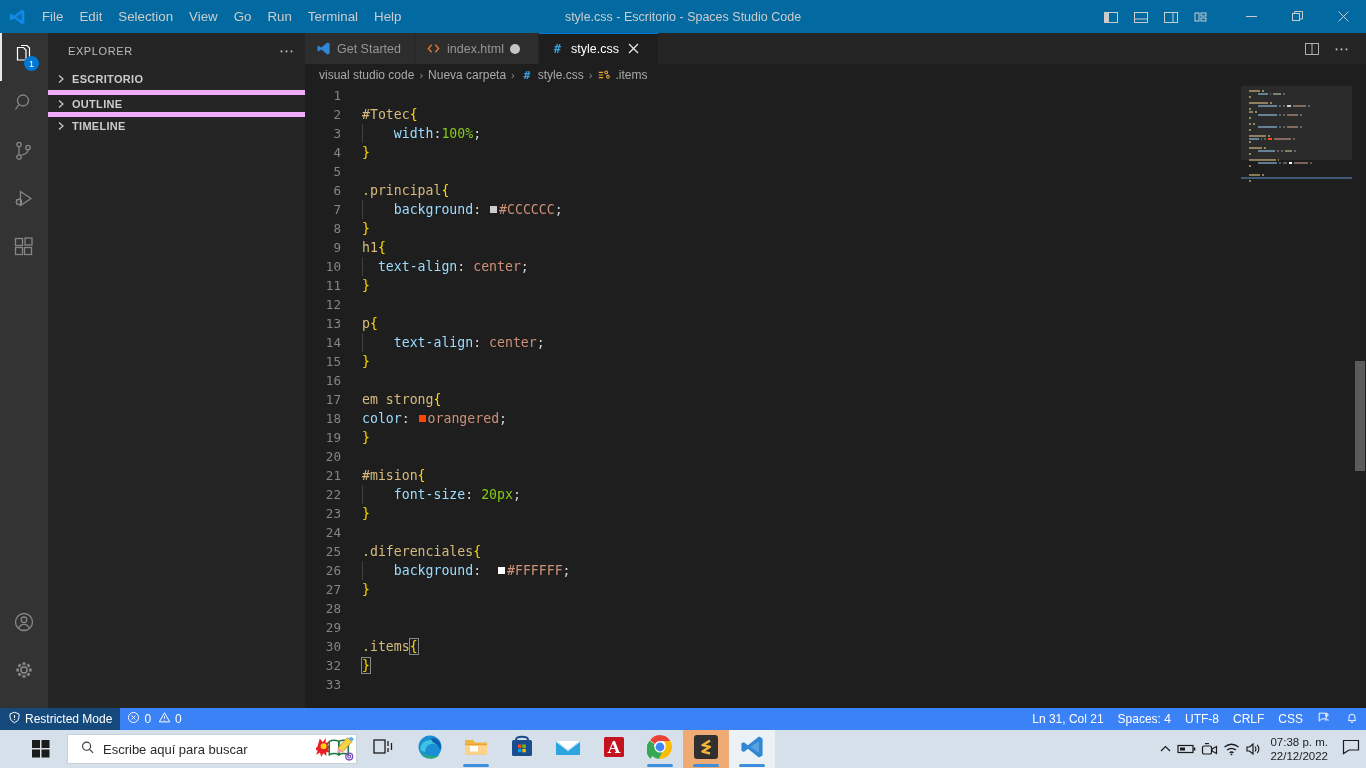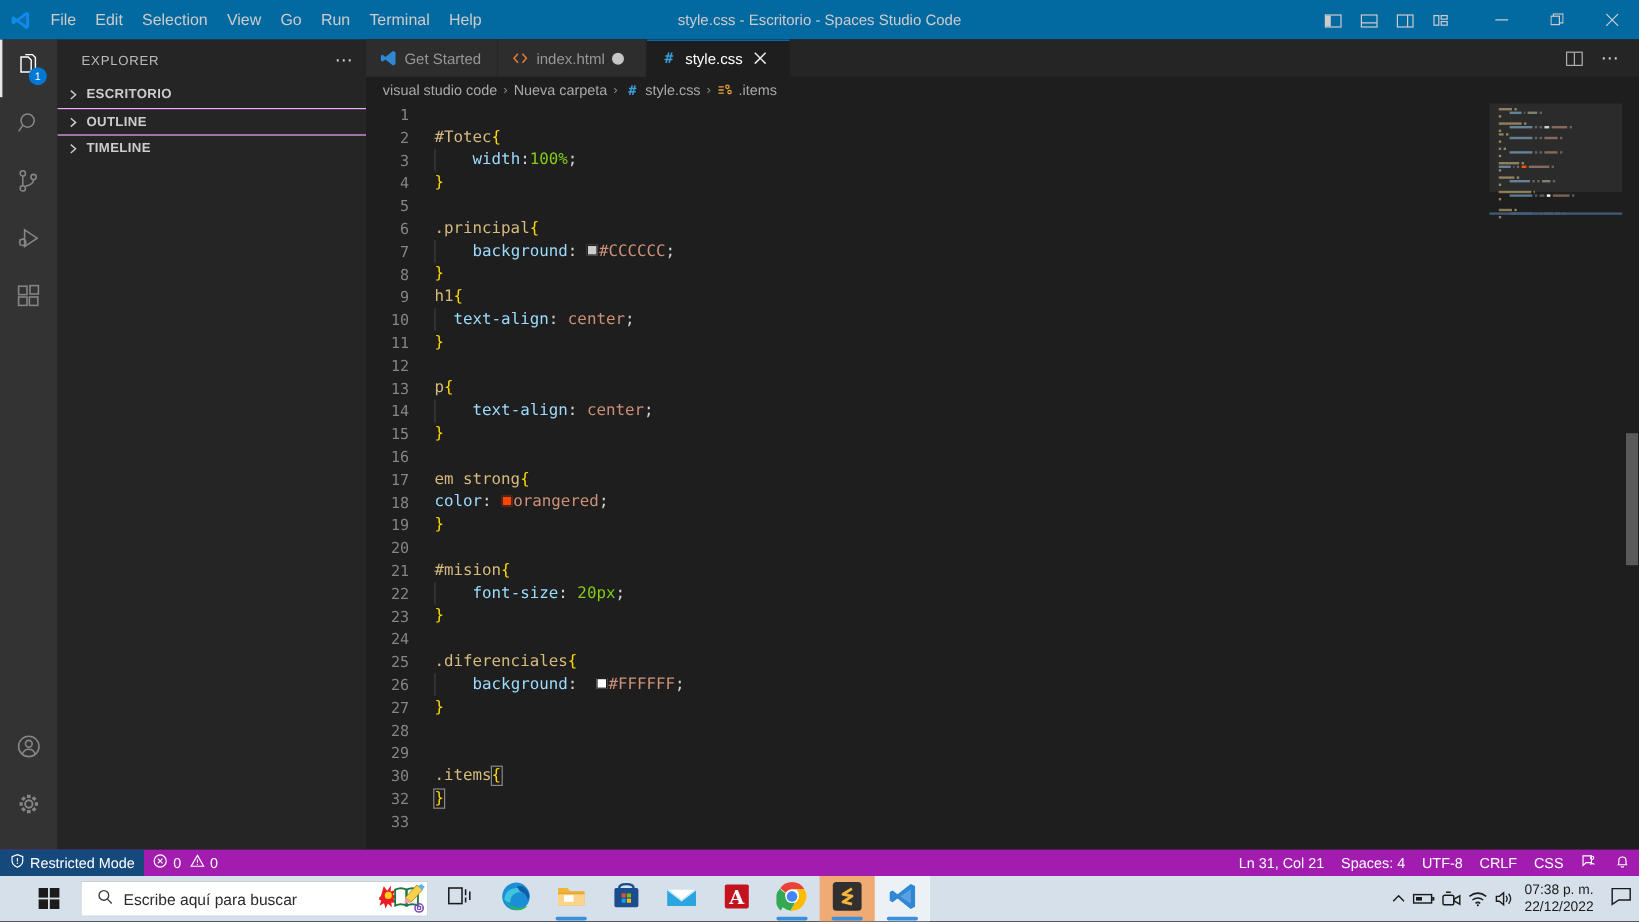--- a/index.html
+++ b/index.html
@@ -65,21 +65,21 @@
   }
   .sb-header {
     height: 35px; display: flex; align-items: center; justify-content: space-between;
     padding: 0 10px 0 20px; color: #bbbbbb; font-size: 11px; letter-spacing: .6px;
   }
   .sb-dots { color: #cccccc; font-size: 15px; letter-spacing: 1px; line-height: 8px; }
   .sb-section {
     height: 22px; display: flex; align-items: center; gap: 3px;
     padding-left: 5px; color: #cccccc; font-size: 11px; font-weight: bold;
     letter-spacing: .3px; cursor: pointer;
-    border-top: 1px solid #f0abfc;
+    border-top: 5px solid #f0abfc;
   }
   .sb-section.first { border-top: none; }
   .chev { width: 16px; height: 16px; display: flex; align-items: center; justify-content: center; }
 
   
   .editor-area {
     position: absolute; left: 305px; top: 33px; width: 1061px; height: 675px;
     background: #1e1e1e;
   }
   .tabbar { height: 31px; background: #252526; display: flex; align-items: stretch; position: relative; }
@@ -167,21 +167,21 @@
   .vscroll {
     position: absolute; right: 0; top: 53px; width: 14px; height: 622px; background: transparent;
   }
   .vscroll-thumb {
     position: absolute; right: 1px; width: 10px; background: #5a5a5a; border-radius: 0;
   }
 
   
   .statusbar {
     position: absolute; left: 0; top: 708px; width: 1366px; height: 22px;
-    background: #a21caf; display: flex; align-items: center;
+    background: #3b82f6; display: flex; align-items: center;
     color: #ffffff; font-size: 12px;
   }
   .sb-left { display: flex; align-items: center; height: 22px; }
   .sb-right { position: absolute; right: 0; display: flex; align-items: center; height: 22px; }
   .sb-cell { padding: 0 7px; height: 22px; display: flex; align-items: center; gap: 4px; cursor: pointer; white-space: nowrap; }
   .sb-cell.restricted { background: #15497b; padding: 0 8px; }
 
   
   .taskbar {
     position: absolute; left: 0; top: 730px; width: 1366px; height: 38px;

